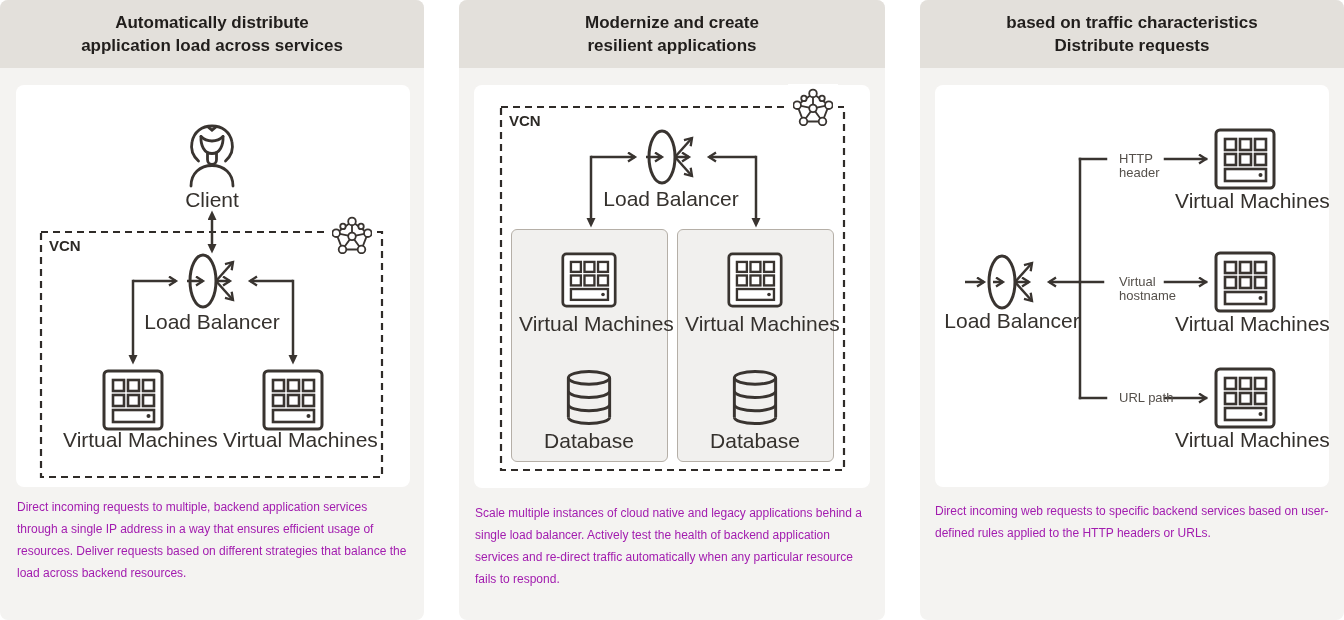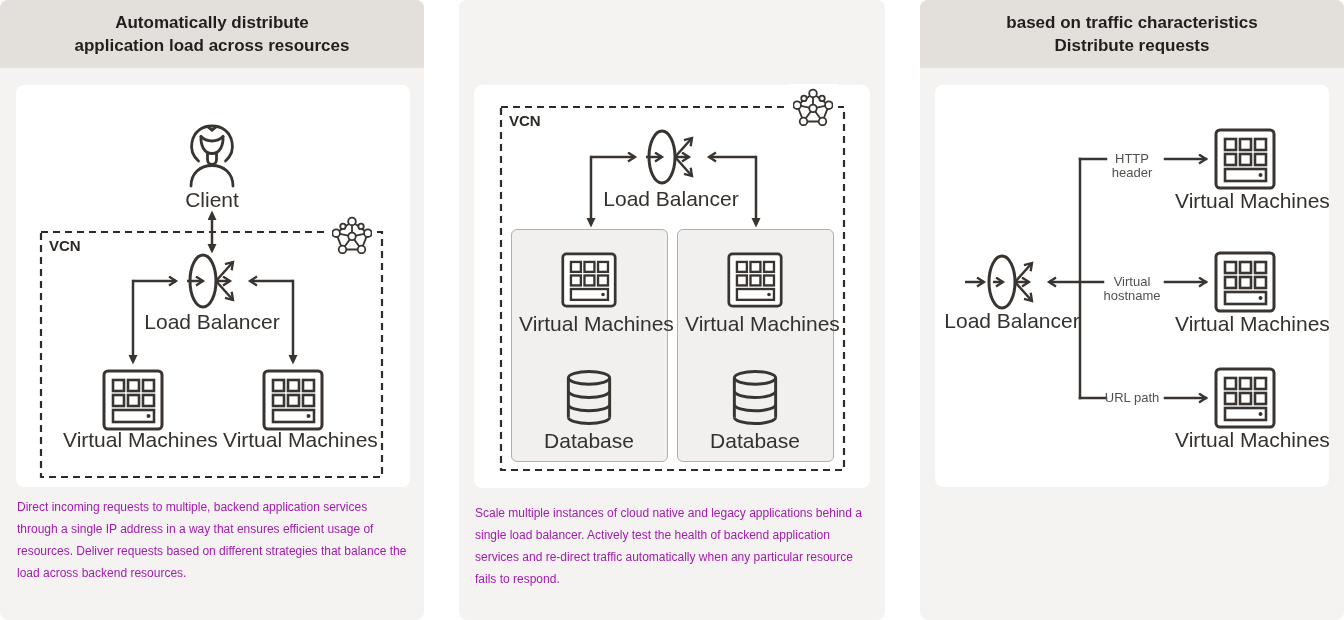--- a/index.html
+++ b/index.html
@@ -14,21 +14,21 @@
   .panel.p2{width:426px;}
   .panel-header{
     position:absolute;left:0;top:0;right:0;height:68px;background:#e3e0db;
     border-radius:8px 8px 0 0;display:flex;flex-direction:column;justify-content:center;
     text-align:center;font-weight:700;font-size:17px;line-height:23px;color:#211e1c;
   }
   .card{position:absolute;background:#ffffff;border-radius:8px;}
   .overlay{position:absolute;left:0;top:0;}
   .lbl{position:absolute;font-size:21px;line-height:18px;color:#35312d;text-align:center;white-space:nowrap;}
   .lbl.bold{font-weight:700;font-size:15px;color:#2c2925;text-align:left;}
-  .branch-lbl{position:absolute;font-size:13px;line-height:14px;color:#55504b;text-align:center;}
+  .branch-lbl{position:absolute;font-size:13px;line-height:14px;color:#55504b;text-align:left;margin-left:37px;}
   .desc{position:absolute;margin:0;font-size:12px;line-height:22px;color:#a21caf;}
   .subbox{position:absolute;background:#f1f0ee;border:1px solid #b5afa7;border-radius:6px;}
   svg{display:block;}
 </style>
 </head>
 <body>
 
 <svg width="0" height="0" style="position:absolute" aria-hidden="true">
   <defs>
     <marker id="chev" markerUnits="userSpaceOnUse" markerWidth="11" markerHeight="12" refX="8" refY="5.5" orient="auto">
@@ -87,21 +87,21 @@
       </g>
     </symbol>
   </defs>
 </svg>
 
 <div class="container">
 
   <div class="panel p1">
     <div class="panel-header">
       <div>Automatically distribute</div>
-      <div>application load across resources</div>
+      <div>application load across services</div>
     </div>
     <div class="card" style="left:16px;top:85px;width:394px;height:402px;"></div>
 
     <svg class="overlay" width="424" height="620">
 
       <rect x="41" y="232" width="341" height="245" fill="none" stroke="#2f2b28" stroke-width="2.2" stroke-dasharray="7 5"></rect>
 
       <g stroke="#393430" stroke-width="2.5">
         <line x1="212" y1="232" x2="212" y2="219" marker-end="url(#tri)"></line>
         <line x1="212" y1="232" x2="212" y2="245" marker-end="url(#tri)"></line>
@@ -130,20 +130,24 @@
 
     <div class="lbl" style="left:152px;top:191px;width:120px;">Client</div>
     <div class="lbl bold" style="left:49px;top:237px;">VCN</div>
     <div class="lbl" style="left:132px;top:313px;width:160px;">Load Balancer</div>
     <div class="lbl" style="left:63px;top:431px;width:140px;">Virtual Machines</div>
     <div class="lbl" style="left:223px;top:431px;width:140px;">Virtual Machines</div>
     <p class="desc" style="left:17px;top:496px;width:392px;">Direct incoming requests to multiple, backend application services  through a single IP address in a way that ensures efficient usage of  resources. Deliver requests based on different strategies that balance the load across backend resources.</p>
   </div>
 
   <div class="panel p2">
+    <div class="panel-header">
+      <div>Modernize and create</div>
+      <div>resilient applications</div>
+    </div>
     <div class="card" style="left:15px;top:85px;width:396px;height:403px;"></div>
     <div class="subbox" style="left:52px;top:229px;width:155px;height:231px;"></div>
     <div class="subbox" style="left:218px;top:229px;width:155px;height:231px;"></div>
 
     <svg class="overlay" width="426" height="620">
       <rect x="42" y="107" width="343" height="363" fill="none" stroke="#2f2b28" stroke-width="2.2" stroke-dasharray="7 5"></rect>
       <g stroke="#393430" stroke-width="2.5" fill="none">
         <line x1="132" y1="157" x2="176" y2="157" marker-end="url(#chev)"></line>
         <line x1="187" y1="157" x2="203" y2="157" marker-end="url(#chev)"></line>
         <line x1="216" y1="157" x2="233" y2="138" marker-end="url(#chev)"></line>
@@ -212,15 +216,16 @@
     </div>
     <div class="branch-lbl" style="left:162px;top:275px;width:100px;">
       <div>Virtual</div>
       <div>hostname</div>
     </div>
     <div class="branch-lbl" style="left:162px;top:391px;width:100px;">URL path</div>
 
     <div class="lbl" style="left:255px;top:192px;width:140px;">Virtual Machines</div>
     <div class="lbl" style="left:255px;top:315px;width:140px;">Virtual Machines</div>
     <div class="lbl" style="left:255px;top:431px;width:140px;">Virtual Machines</div>
+    <p class="desc" style="left:15px;top:500px;width:396px;">Direct incoming web requests to specific backend services based on user-defined rules applied to the HTTP headers or URLs.</p>
   </div>
 
 </div>
 
 </body></html>

